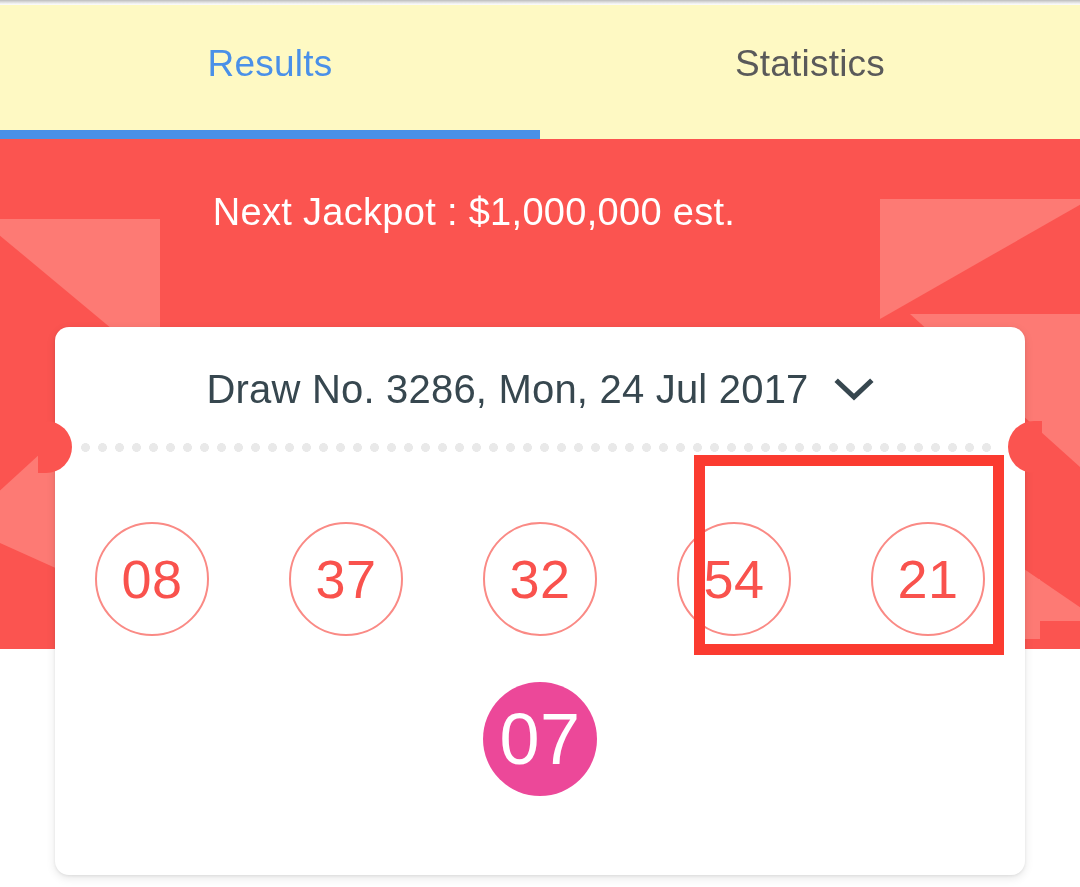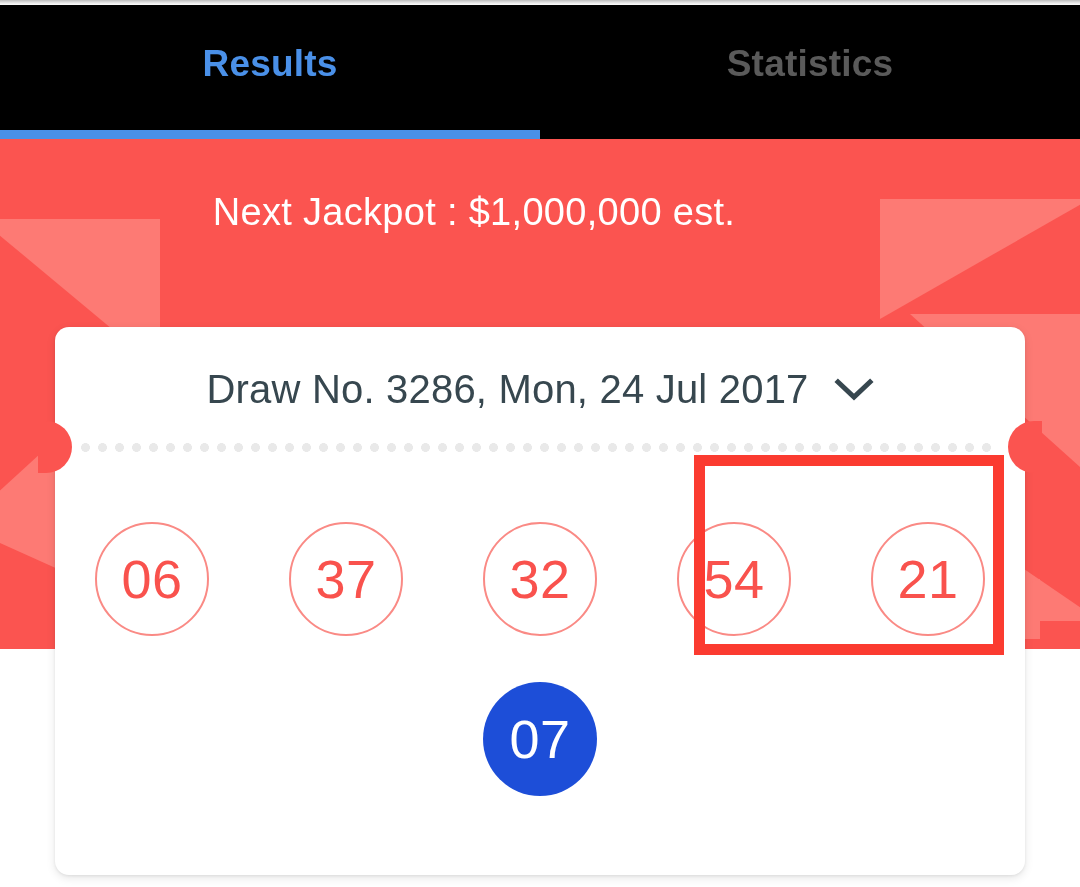--- a/index.html
+++ b/index.html
@@ -26,23 +26,22 @@
     width: 1080px; height: 5px;
     background: linear-gradient(to bottom, #bcbcbc 0%, #d8d8d8 35%, #f3f3f3 75%, #fdfdfd 100%);
   }
 
   
   .tabbar {
     position: absolute;
     left: 0; top: 5px;
     width: 1080px;
     height: 135px;
-    background: #000000;
-    display: flex;
-    font-weight: bold;
+    background: #fef9c3;
+    display: flex;
   }
   .tab {
     flex: 1 1 50%;
     display: flex;
     align-items: center;
     justify-content: center;
     font-size: 37px;
     letter-spacing: 0.2px;
     padding-bottom: 18px;
     box-sizing: border-box;
@@ -213,25 +212,25 @@
     left: 0;
     top: 355px;
     width: 970px;
     display: flex;
     justify-content: center;
   }
   .ball-supp {
     width: 114px;
     height: 114px;
     border-radius: 50%;
-    background: #1d4ed8;
-    display: flex;
-    align-items: center;
-    justify-content: center;
-    font-size: 54px;
+    background: #ec4899;
+    display: flex;
+    align-items: center;
+    justify-content: center;
+    font-size: 72px;
     color: #ffffff;
     letter-spacing: 0.5px;
   }
 
   
   .highlight-box {
     position: absolute;
     left: 694px;
     top: 455px;
     width: 310px;
@@ -278,21 +277,21 @@
           <path d="M4 5 L20 20 L36 5" fill="none" stroke="#37474f" stroke-width="5" stroke-linecap="square" stroke-linejoin="miter"></path>
         </svg>
       </span>
     </div>
 
     <div class="notch notch-left"></div>
     <div class="notch notch-right"></div>
     <div class="perforation"></div>
 
     <div class="numbers-row">
-      <div class="ball">06</div>
+      <div class="ball">08</div>
       <div class="ball">37</div>
       <div class="ball">32</div>
       <div class="ball">54</div>
       <div class="ball">21</div>
     </div>
 
     <div class="supp-wrap">
       <div class="ball-supp">07</div>
     </div>
 

